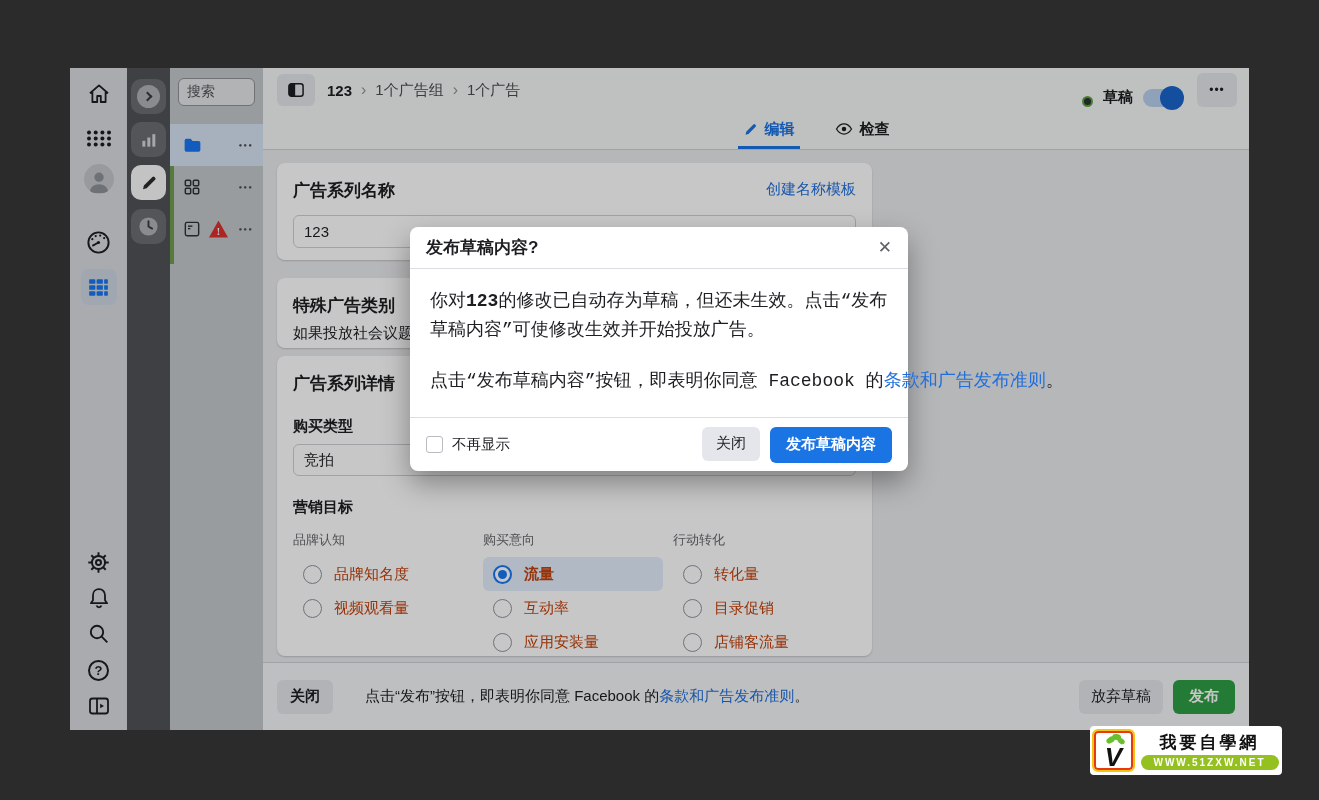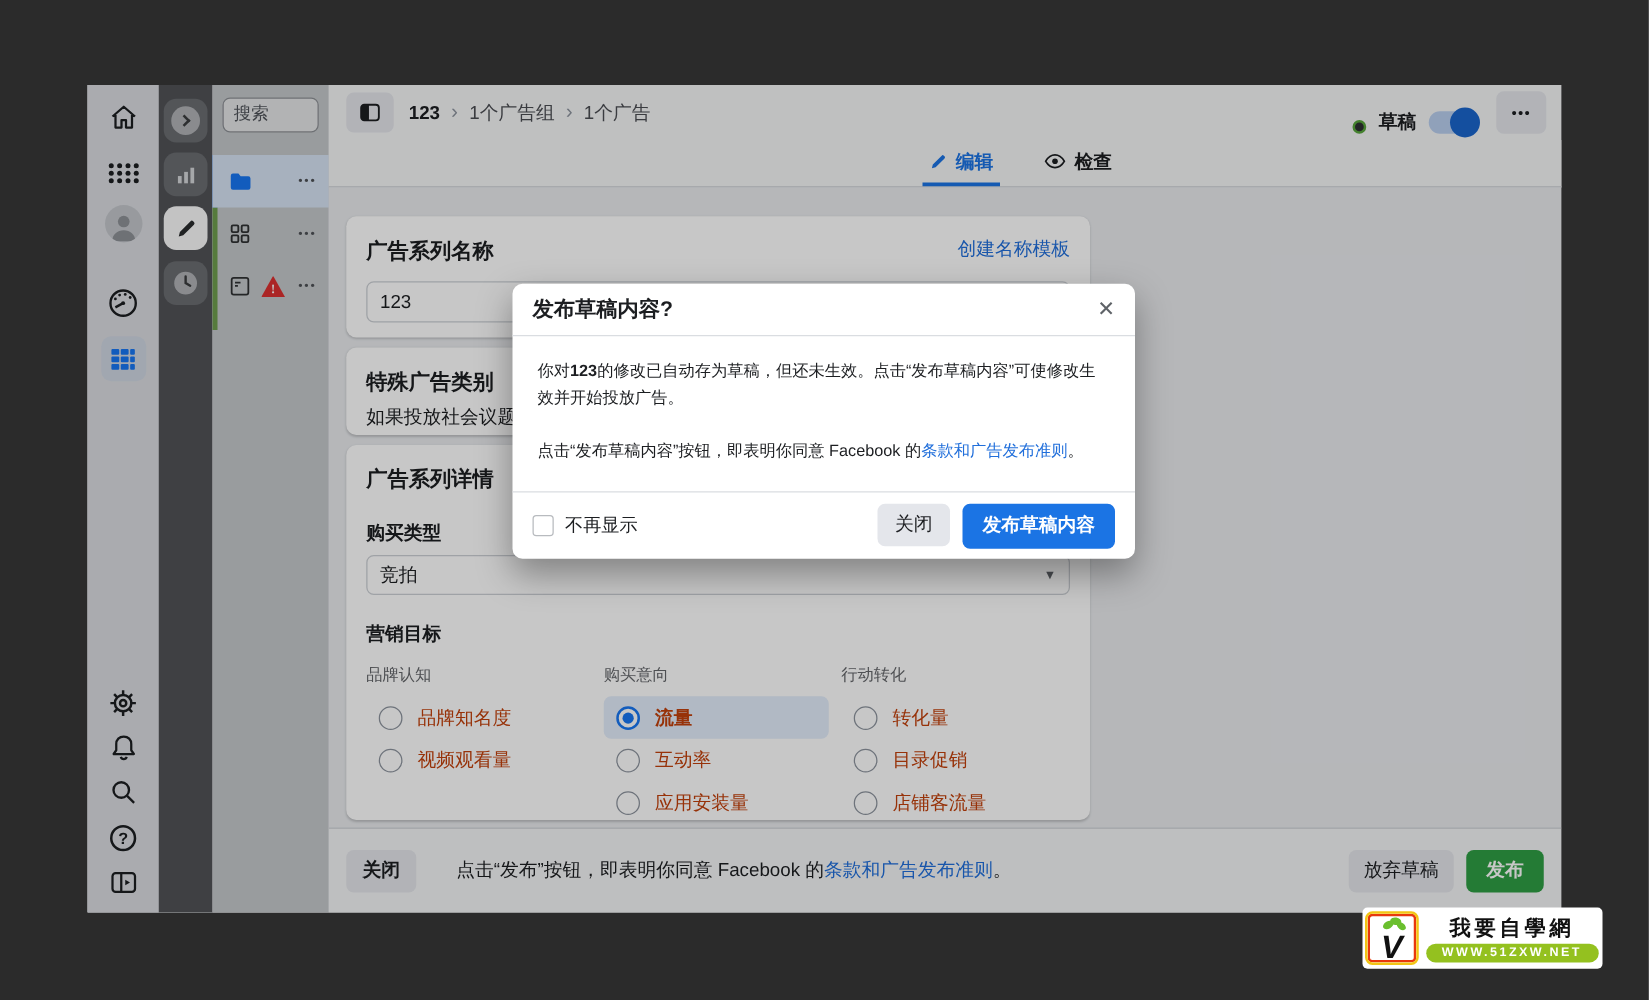--- a/index.html
+++ b/index.html
@@ -110,21 +110,21 @@
   .agree { font-size:15px; margin-left:32px; }
   .fb-right { margin-left:auto; display:flex; gap:10px; }
 
   
   .dim { position:absolute; inset:0; background:rgba(0,0,0,0.22); z-index:20; }
   .modal { position:absolute; left:340px; top:159px; width:498px; background:#fff; border-radius:8px; z-index:30;
            box-shadow:0 12px 28px rgba(0,0,0,0.35); }
   .m-head { height:42px; display:flex; align-items:center; padding:0 16px; border-bottom:1px solid #dadde1; }
   .m-title { font-size:17px; font-weight:bold; }
   .m-close { margin-left:auto; font-size:17px; color:#5f6368; }
-  .m-body { padding:18px 20px 8px; font-size:13px; line-height:1.6; color:#1c1e21; }
+  .m-body { padding:18px 20px 8px; font-size:18px; line-height:1.6; color:#1c1e21;font-family:Liberation Mono, monospace; }
   .m-body .p2 { margin-top:22px; white-space:nowrap; }
   .m-foot { height:54px; display:flex; align-items:center; padding:0 16px; border-top:1px solid #dadde1; margin-top:14px; }
   .chk { width:17px; height:17px; border:1px solid #b8bbbf; border-radius:3px; background:#fff; margin-right:9px; flex:0 0 auto; }
   .chk-lbl { font-size:14.5px; }
   .m-btns { margin-left:auto; display:flex; gap:10px; }
 
   
   .wm { position:absolute; left:1090px; top:726px; width:192px; height:49px; background:#fff; border-radius:4px;
         display:flex; align-items:center; padding:2px; gap:4px; z-index:40; }
   .wm-logo { width:43px; height:43px; border:2px solid #f3c514; border-radius:6px; background:#fff;
@@ -354,21 +354,21 @@
         <svg width="18" height="18" viewBox="0 0 24 24">
           <path d="M2 12 C5 7 8.5 5.2 12 5.2 s7 1.8 10 6.8 c-3 5-6.5 6.8-10 6.8 S5 17 2 12 z" fill="none" stroke="#1c1e21" stroke-width="1.7"></path>
           <circle cx="12" cy="12" r="3" fill="#1c1e21"></circle>
         </svg>
         <span data-interactable="false">检查</span>
       </span>
     </div>
 
     <div class="content" data-interactable="false">
 
-      <div class="card" style="top:23px;height:97px" data-interactable="false">
+      <div class="card" style="top:13px;height:97px" data-interactable="false">
         <div class="card-title" data-interactable="false">广告系列名称</div>
         <a class="link tmpl-link" data-interactable="true">创建名称模板</a>
         <input class="txt-input" type="text" data-interactable="true" value="123" style="">
       </div>
 
       <div class="card" style="top:128px;height:70px" data-interactable="false">
         <div class="card-title" data-interactable="false">特殊广告类别</div>
         <div class="sub" data-interactable="false">如果投放社会议题、</div>
       </div>
 

